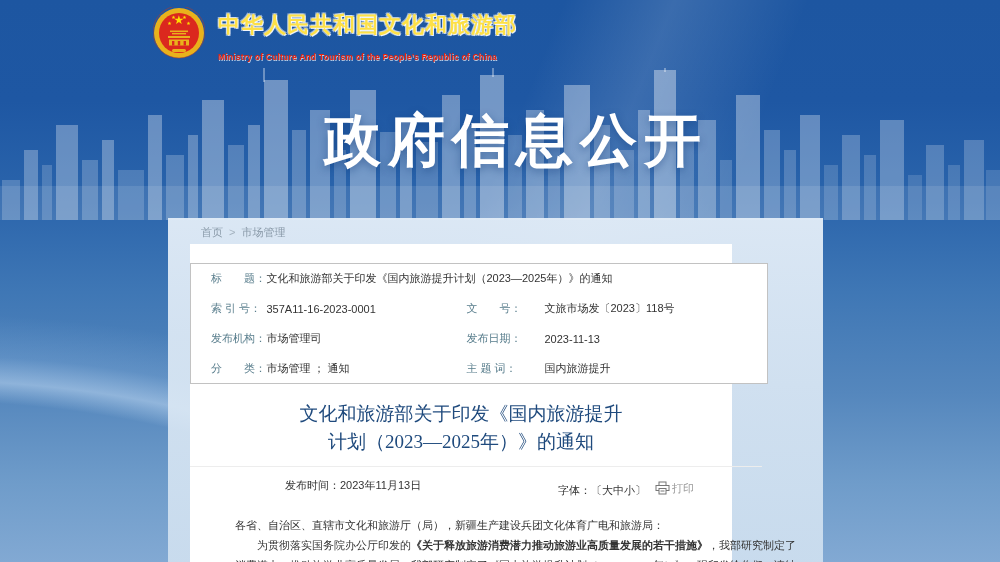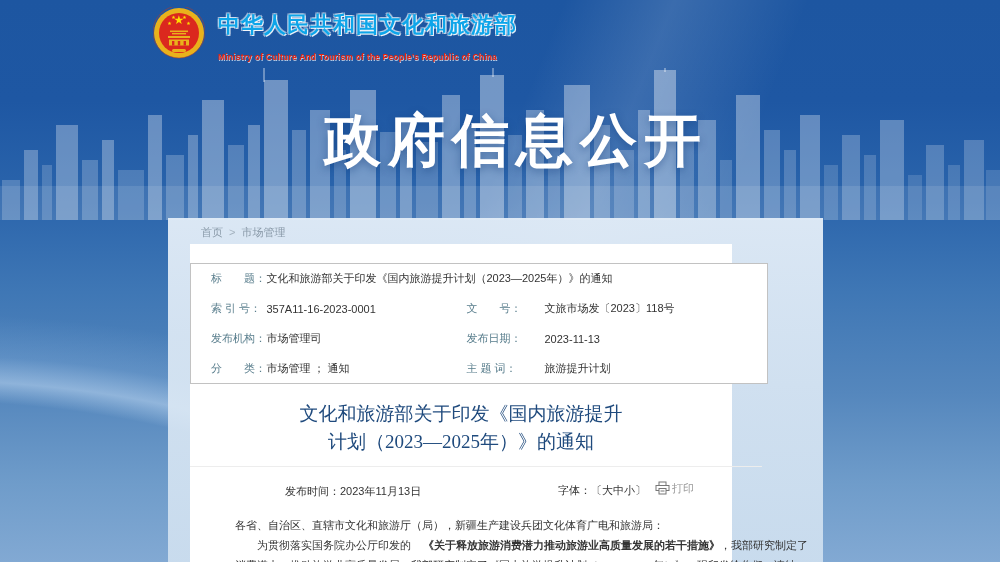--- a/index.html
+++ b/index.html
@@ -19,21 +19,21 @@
       linear-gradient(112deg, rgba(255,255,255,0) 46%, rgba(255,255,255,0.13) 55%, rgba(255,255,255,0) 66%),
       linear-gradient(180deg, #1d56a1 0%, #1e57a3 18%, #2b65ac 36%,
         #3f77b5 52%, #5587bd 70%, #6f9cca 86%, #82a9d3 100%);
   }
   .skyline { position:absolute; left:0; top:68px; width:1000px; height:152px; }
   
   .header { position:absolute; left:153px; top:7px; display:flex; align-items:flex-start; }
   .emblem { width:52px; height:52px; flex:0 0 52px; }
   .header-text { margin-left:13px; padding-top:3px; }
   .ministry-cn {
-    font-size:22px; font-weight:bold; color:#0ea5e9; letter-spacing:1px;
+    font-size:22px; font-weight:bold; color:#fde047; letter-spacing:1px;
     text-shadow:1px 1px 0 rgba(255,255,255,0.9), -1px -1px 0 rgba(255,255,255,0.55),
                 1px -1px 0 rgba(255,255,255,0.55), -1px 1px 0 rgba(255,255,255,0.55);
   }
   .ministry-en {
     font-size:8.5px; font-weight:bold; color:#e8220e; margin-top:12px; letter-spacing:0.2px;
     text-shadow:0.5px 0.5px 0 rgba(255,255,255,0.7);
   }
   
   .banner-title {
     position:absolute; top:103px; left:16px; width:100%;
@@ -66,35 +66,35 @@
   td.lbl2 { width:78px; }
   td.val2 { color:#333; }
   
   .article-title {
     margin-top:16px; text-align:center; font-size:19px; font-weight:normal;
     color:#1f4a7d; line-height:28px;
     font-family:"Liberation Serif","DejaVu Serif",serif;
   }
   .divider { margin:10px auto 0; width:572px; border-top:1px solid #ededed; }
   .meta-row { position:relative; height:24px; margin-top:11px; font-size:11px; color:#333; }
-  .pub-time { position:absolute; left:95px; top:6px; }
+  .pub-time { position:absolute; left:95px; top:0; }
   .font-ctrl { position:absolute; left:368px; top:5px; }
   .font-ctrl .size-btn { cursor:pointer; color:#333; }
   .print-btn {
     position:absolute; left:465px; top:3px; color:#999; cursor:pointer;
     display:flex; align-items:flex-start; gap:2px;
   }
   .print-btn svg { display:block; }
   
   .body-text {
     margin-top:13px; padding-left:45px; font-size:11px; color:#333;
     line-height:20px; white-space:nowrap;
     font-family:"Liberation Serif","DejaVu Serif",serif;
   }
-  .body-text .em { font-weight:bold;padding-left:12px; }
+  .body-text .em { font-weight:bold; }
 </style>
 </head>
 <body>
 
 <div class="stage">
   <div class="bg"></div>
 
   <svg class="skyline" viewBox="0 0 1000 152" preserveAspectRatio="none">
     <g fill="#ffffff">
       <rect x="2" y="112" width="18" height="40" opacity="0.20"></rect>
@@ -201,21 +201,21 @@
         <tr>
           <td class="lbl lbl1">发布机构：</td>
           <td class="val1">市场管理司</td>
           <td class="lbl lbl2">发布日期：</td>
           <td class="val2">2023-11-13</td>
         </tr>
         <tr>
           <td class="lbl lbl1">分　　类：</td>
           <td class="val1">市场管理 ； 通知</td>
           <td class="lbl lbl2">主 题 词：</td>
-          <td class="val2">旅游提升计划</td>
+          <td class="val2">国内旅游提升</td>
         </tr>
       </tbody>
         </table>
 
       <div class="article-title">
         <div>文化和旅游部关于印发《国内旅游提升</div>
         <div>计划（2023—2025年）》的通知</div>
       </div>
 
       <div class="divider"></div>

